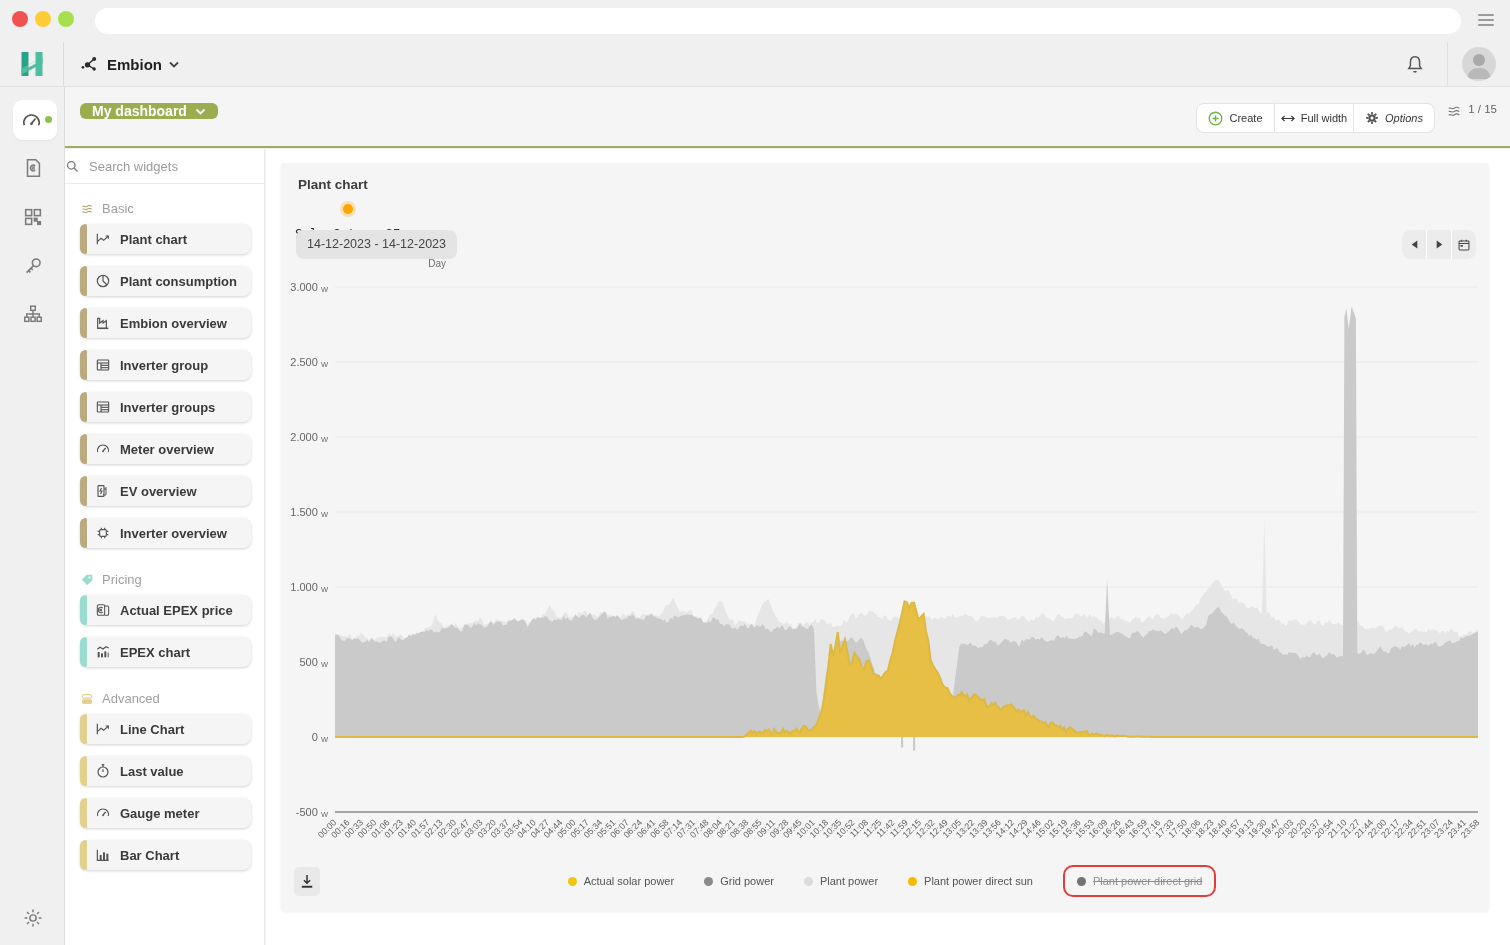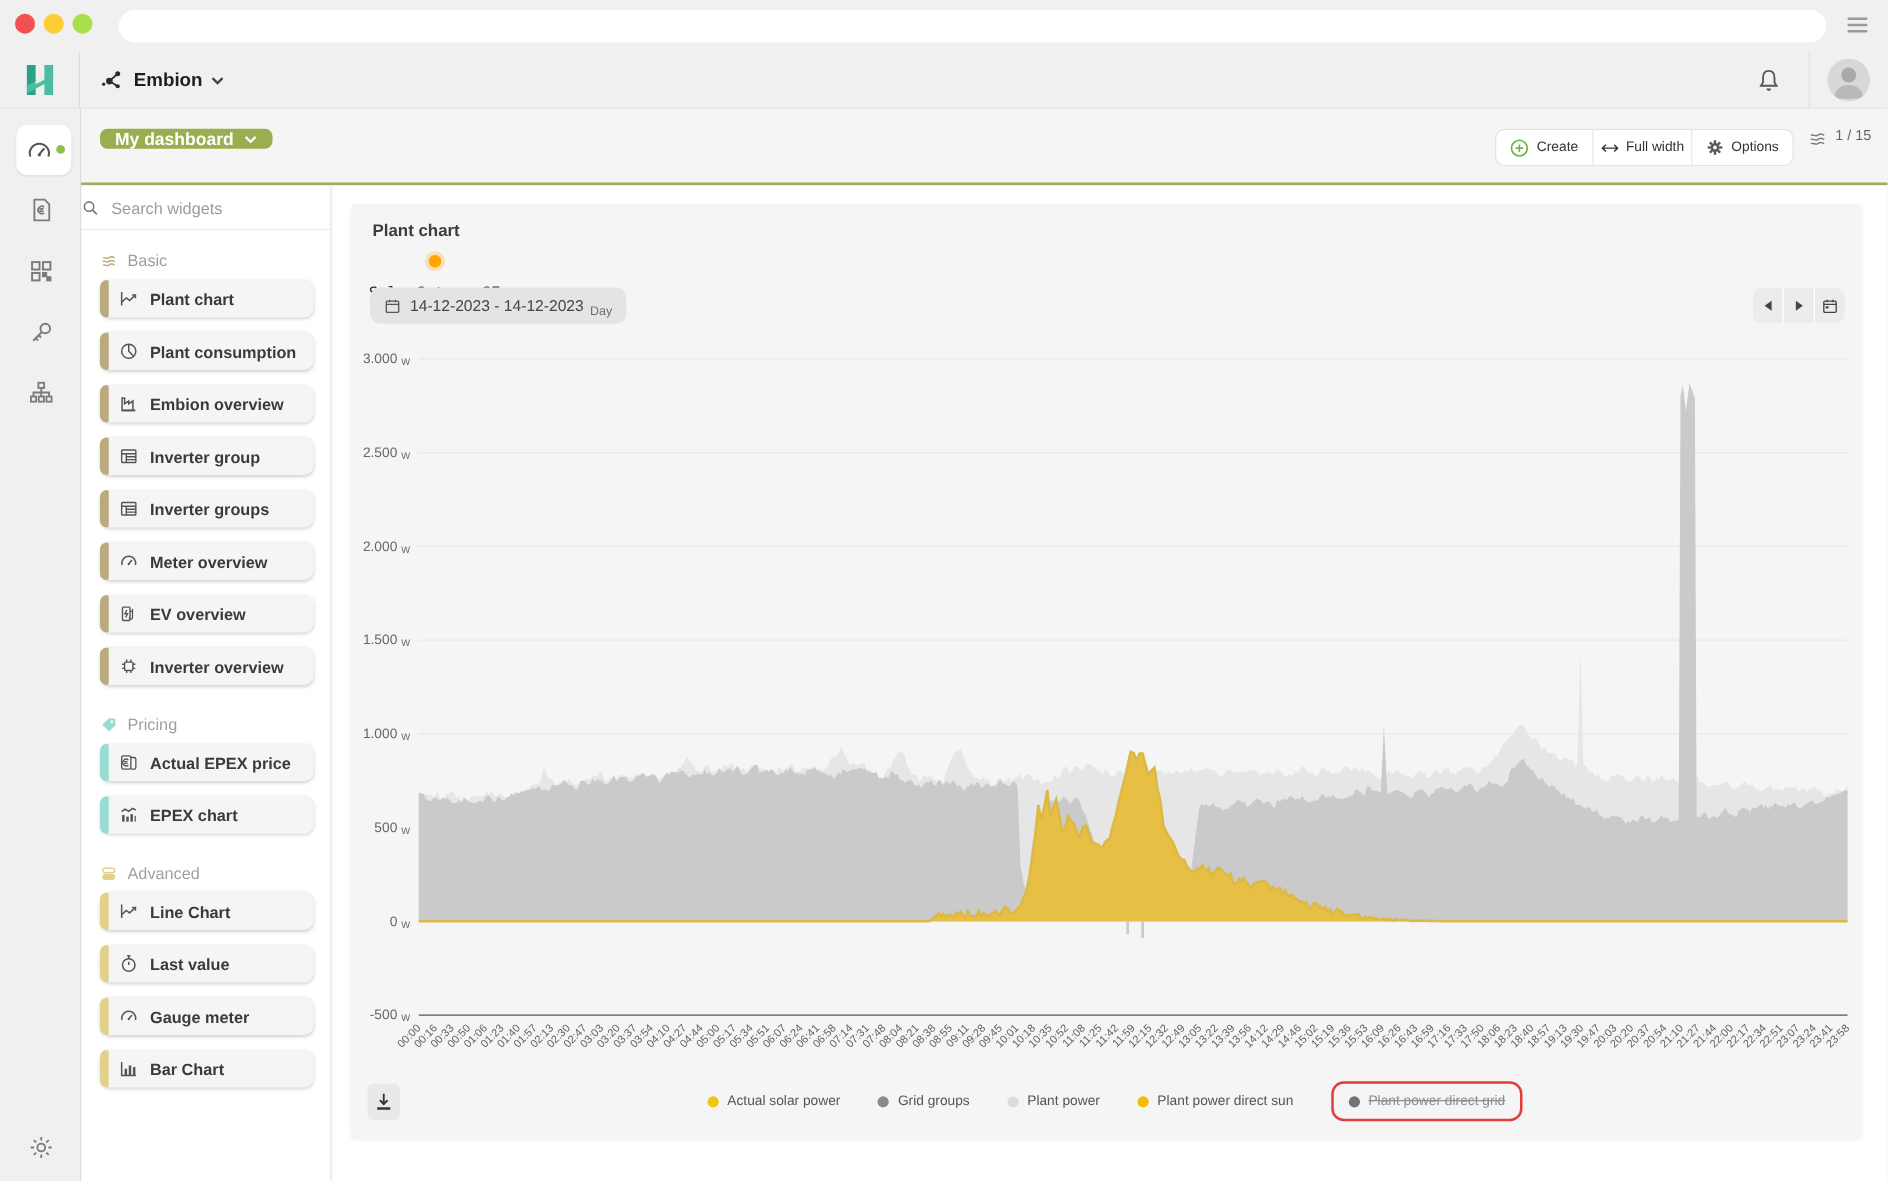--- a/index.html
+++ b/index.html
@@ -23,42 +23,42 @@
   .rail-item { position:absolute; left:14px; width:37px; height:37px; display:flex; align-items:center; justify-content:center; color:#7b7b7b; }
   .rail-item.active { background:#fff; border-radius:9px; left:13px; width:44px; height:40px; box-shadow:0 1px 2px rgba(0,0,0,.06); color:#555; justify-content:flex-start; padding-left:7px; }
   .rail-dot { position:absolute; right:5px; top:16px; width:7px; height:7px; border-radius:50%; background:#8fbf4d; }
   
   #subheader { position:absolute; left:65px; top:87px; width:1445px; height:61px; background:#f5f5f5; border-bottom:2px solid #9ead5d; }
   #dash-btn { position:absolute; left:15px; top:16px; height:16px; padding:0 12px; background:#9aae50; color:#fff; border:none; border-radius:6px; font-size:14px; font-weight:700; display:flex; align-items:center; gap:8px; font-family:inherit; }
   #hdr-controls { position:absolute; right:75px; top:16px; height:30px; display:flex; }
   .hbtn { height:30px; background:#fff; border:1px solid #e3e3e3; border-left:none; display:flex; align-items:center; justify-content:center; gap:6px; width:79px; padding:0; font-size:11px; color:#333; font-family:inherit; }
   .hbtn:last-child { width:81px; }
   .hbtn:first-child { border-left:1px solid #e3e3e3; border-radius:8px 0 0 8px; }
-  .hbtn:last-child { border-radius:0 8px 8px 0; }
+  .hbtn:last-child { border-radius:0 8px 8px 0;font-style:italic; }
   #page-indicator { position:absolute; right:13px; top:16px; height:30px; display:flex; gap:6px; color:#666; font-size:11.5px; }
   
   #sidebar { position:absolute; left:65px; top:149px; width:200px; height:796px; background:#fff; border-right:1px solid #ebebeb; }
   #search-row { height:35px; border-bottom:1px solid #ebebeb; display:flex; align-items:center; gap:9px; color:#888; }
   #search-input { border:none; outline:none; font-size:13px; color:#444; background:transparent; width:140px; font-family:inherit; }
   #search-input::placeholder { color:#9b9b9b; }
   #sidebar-sections { display:flow-root; }
   .section-hdr { margin:24px 0 8px 15px; display:flex; align-items:center; gap:8px; font-size:13px; color:#9f9f9f; }
   #sidebar-sections .section-hdr:first-child { margin-top:17px; }
   .witem { position:relative; margin:0 0 12px 15px; width:171px; height:30px; background:#f5f5f5; border-radius:8px; box-shadow:0 1px 3px rgba(0,0,0,.18); display:flex; align-items:center; }
   .accent { position:absolute; left:0; top:0; width:7px; height:30px; border-radius:7px 2px 2px 7px; }
   .witem .wicon { margin-left:15px; color:#555; display:flex; }
   .witem .wlabel { margin-left:9px; font-size:13px; font-weight:700; color:#3a3a3a; }
   
   #content { position:absolute; left:266px; top:149px; width:1244px; height:796px; background:#fff; }
   #card { position:absolute; left:15px; top:14px; width:1208px; height:748px; background:#f5f5f5; border-radius:4px; box-shadow:0 1px 3px rgba(0,0,0,.07); }
   #card-title { position:absolute; left:17px; top:14px; font-size:13.5px; font-weight:700; color:#3d3d3d; }
   #device-chip { position:absolute; left:14px; top:41px; display:flex; align-items:center; gap:12px;flex-direction:column; }
   #device-dot { width:10px; height:10px; border-radius:50%; box-shadow:0 0 0 3px rgba(255,165,0,.25); }
   #device-label { font-family:"DejaVu Sans Mono",monospace; font-size:12.5px; color:#2f2f2f; }
-  #date-pill { position:absolute; left:15px; top:67px; height:29px; background:#e4e4e4; border-radius:8px; display:flex; align-items:center; padding:0 11px; gap:7px; color:#444; }
+  #date-pill { position:absolute; left:15px; top:67px; height:29px; background:#e4e4e4; border-radius:8px; display:flex; align-items:center; padding:0 11px; gap:7px; color:#444;flex-direction:column; }
   #device-dot { background:#ffa500; }
   #date-range { font-size:12.5px; color:#454545; }
   #date-gran { font-size:10px; color:#6e6e6e; align-self:flex-end; margin-bottom:4px; margin-left:-2px; }
   #nav-group { position:absolute; right:13px; top:67px; height:29px; display:flex; background:#fff; border-radius:8px; overflow:hidden; gap:1px; }
   .nbtn { width:24px; height:29px; background:#ececec; display:flex; align-items:center; justify-content:center; color:#444; border:none; }
   
   #dl-btn { position:absolute; left:13px; top:704px; width:26px; height:29px; background:#e9e9e9; border-radius:5px; display:flex; align-items:center; justify-content:center; color:#333; border:none; }
   #chart-legend { position:absolute; left:0; top:695px; width:1208px; height:46px; display:flex; align-items:center; justify-content:center; gap:30px; padding-left:14px; }
   .leg-item { display:flex; align-items:center; gap:7px; }
   .leg-dot { width:9px; height:9px; border-radius:50%; }
@@ -570,21 +570,21 @@
           <line x1="2" y1="14.5" x2="14" y2="14.5" stroke-width="2.2"></line>
         </svg>
     </button>
     <div id="chart-legend">
         <span class="leg-item">
           <span class="leg-dot" style="background:#f3c50f"></span>
           <span class="leg-label">Actual solar power</span>
         </span>
         <span class="leg-item">
           <span class="leg-dot" style="background:#8a8a8a"></span>
-          <span class="leg-label">Grid groups</span>
+          <span class="leg-label">Grid power</span>
         </span>
         <span class="leg-item">
           <span class="leg-dot" style="background:#dcdcdc"></span>
           <span class="leg-label">Plant power</span>
         </span>
         <span class="leg-item">
           <span class="leg-dot" style="background:#f9bb00"></span>
           <span class="leg-label">Plant power direct sun</span>
         </span>
         <span class="leg-annot" style="border-color: rgb(226, 61, 61);">

